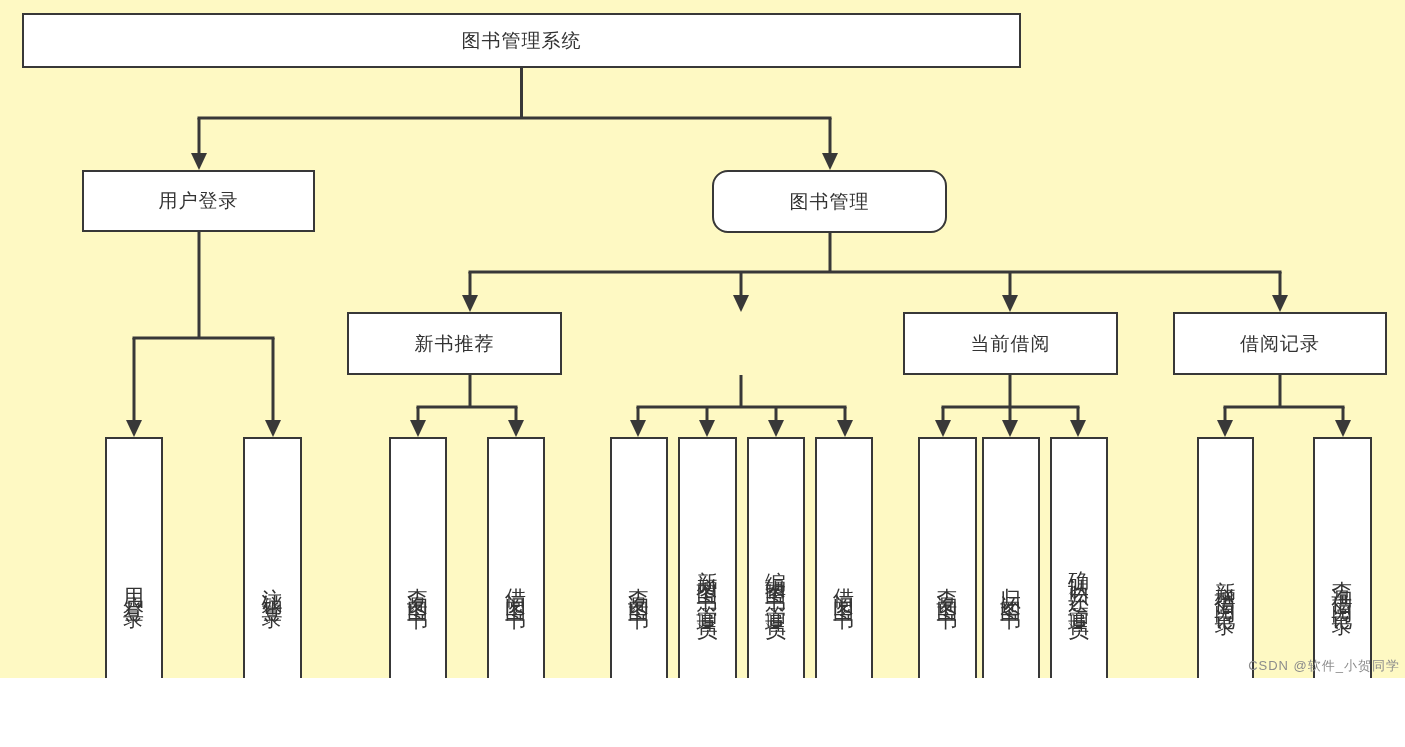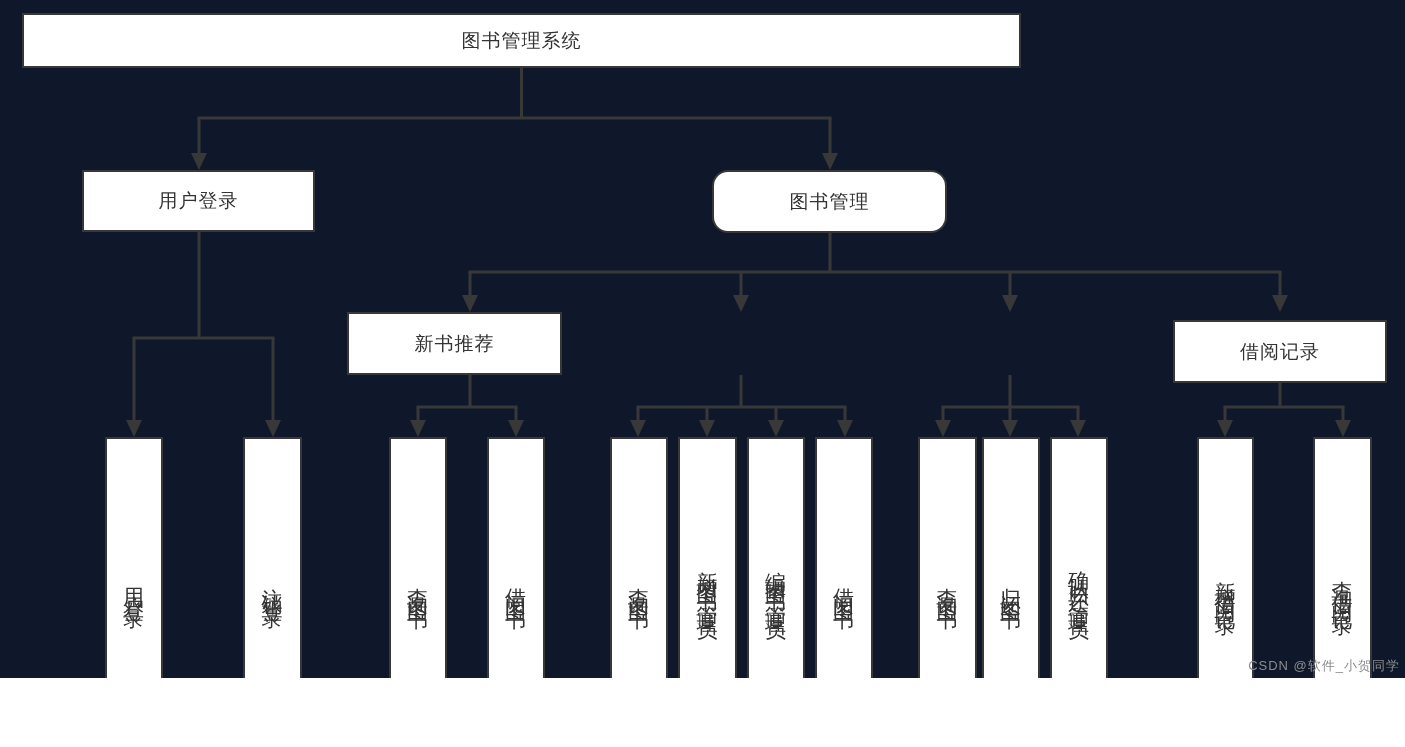--- a/index.html
+++ b/index.html
@@ -1,20 +1,20 @@
 <!DOCTYPE html>
 <html><head>
 <meta charset="utf-8">
 <style>
   html, body { margin: 0; padding: 0; background: #ffffff; }
   .stage {
     position: relative;
     width: 1405px;
     height: 678px;
-    background: #0f172a;
+    background: #fef9c3;
     font-family: "Liberation Sans", sans-serif;
     color: #333333;
     overflow: hidden;
   }
   .stage svg { position: absolute; left: 0; top: 0; }
   .node {
     position: absolute;
     box-sizing: border-box;
     border: 2px solid #383838;
     background: #ffffff;
@@ -120,21 +120,24 @@
   <div class="node hbox" style="left:82px; top:170px; width:233px; height:62px;">
     <span>用户登录</span>
   </div>
   <div class="node hbox" style="left:712px; top:170px; width:235px; height:63px;border-radius:16px;">
     <span>图书管理</span>
   </div>
 
   <div class="node hbox" style="left:347px; top:312px; width:215px; height:63px;">
     <span>新书推荐</span>
   </div>
-  <div class="node hbox" style="left:1173px; top:320px; width:214px; height:63px;">
+  <div class="node hbox" style="left:903px; top:312px; width:215px; height:63px;">
+    <span>当前借阅</span>
+  </div>
+  <div class="node hbox" style="left:1173px; top:312px; width:214px; height:63px;">
     <span>借阅记录</span>
   </div>
 
   <div class="node vbox" style="left:105px; width:58px;">
     <span>用户登录</span>
   </div>
   <div class="node vbox" style="left:243px; width:59px;">
     <span>注销登录</span>
   </div>
 

